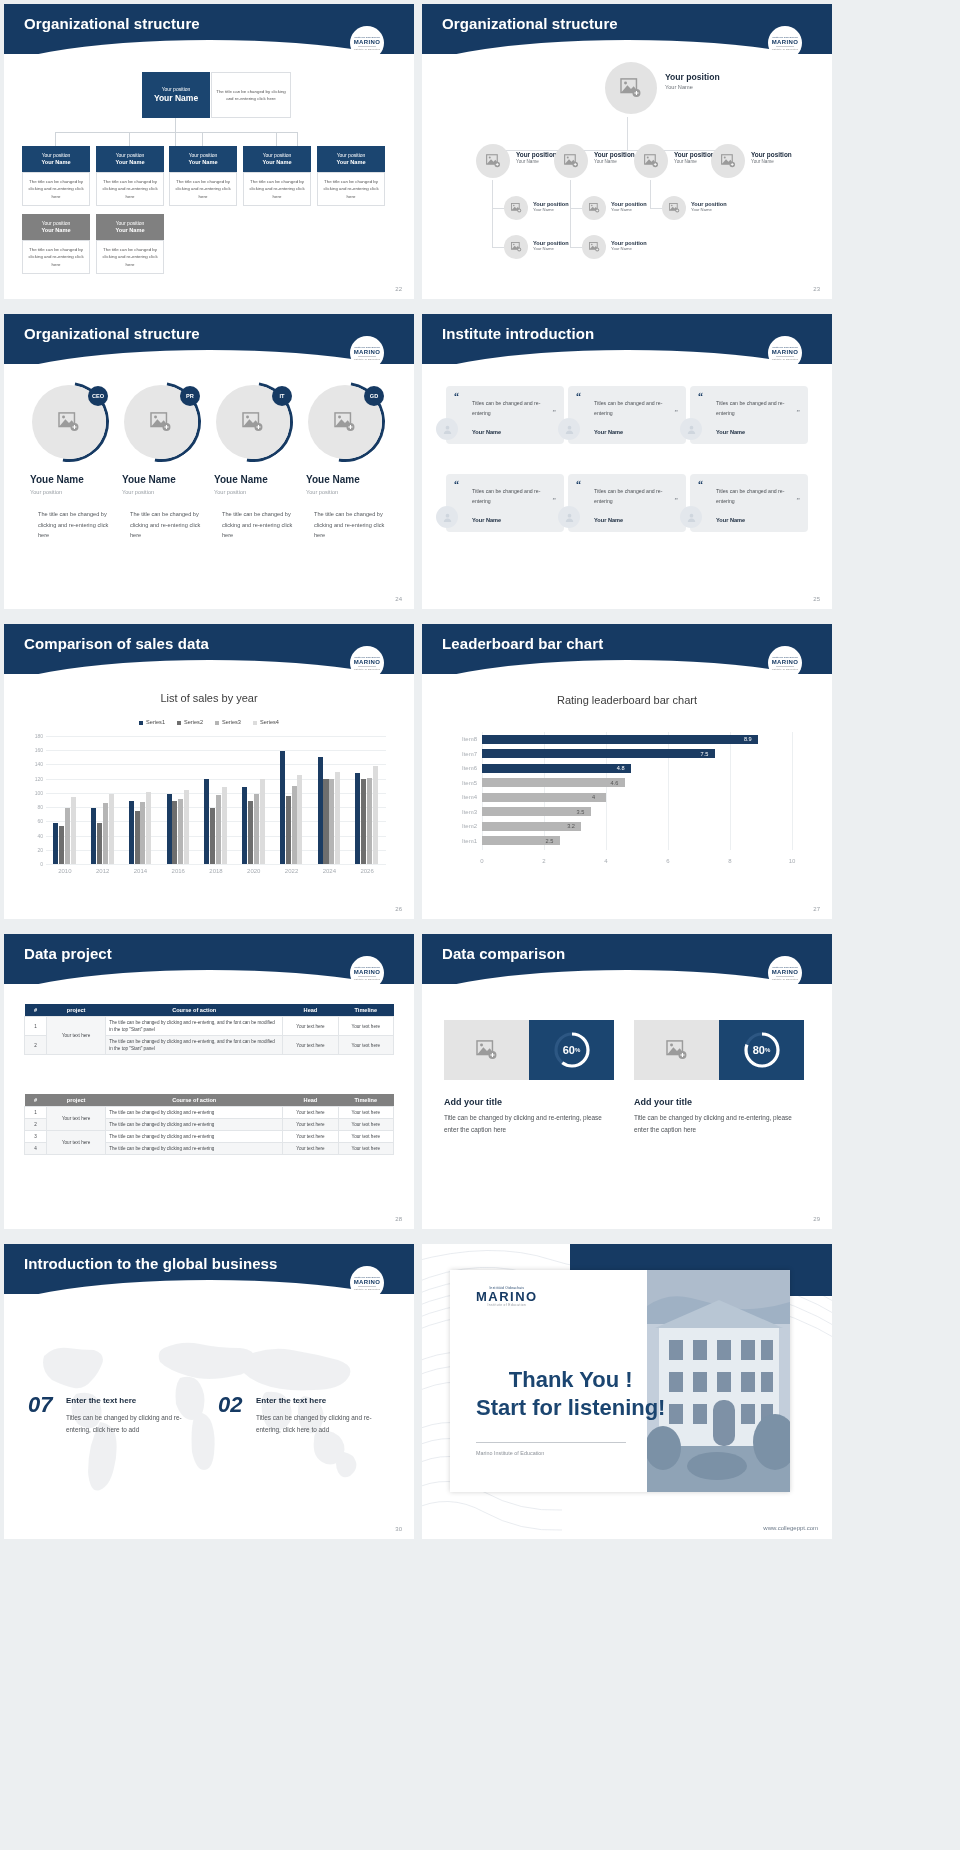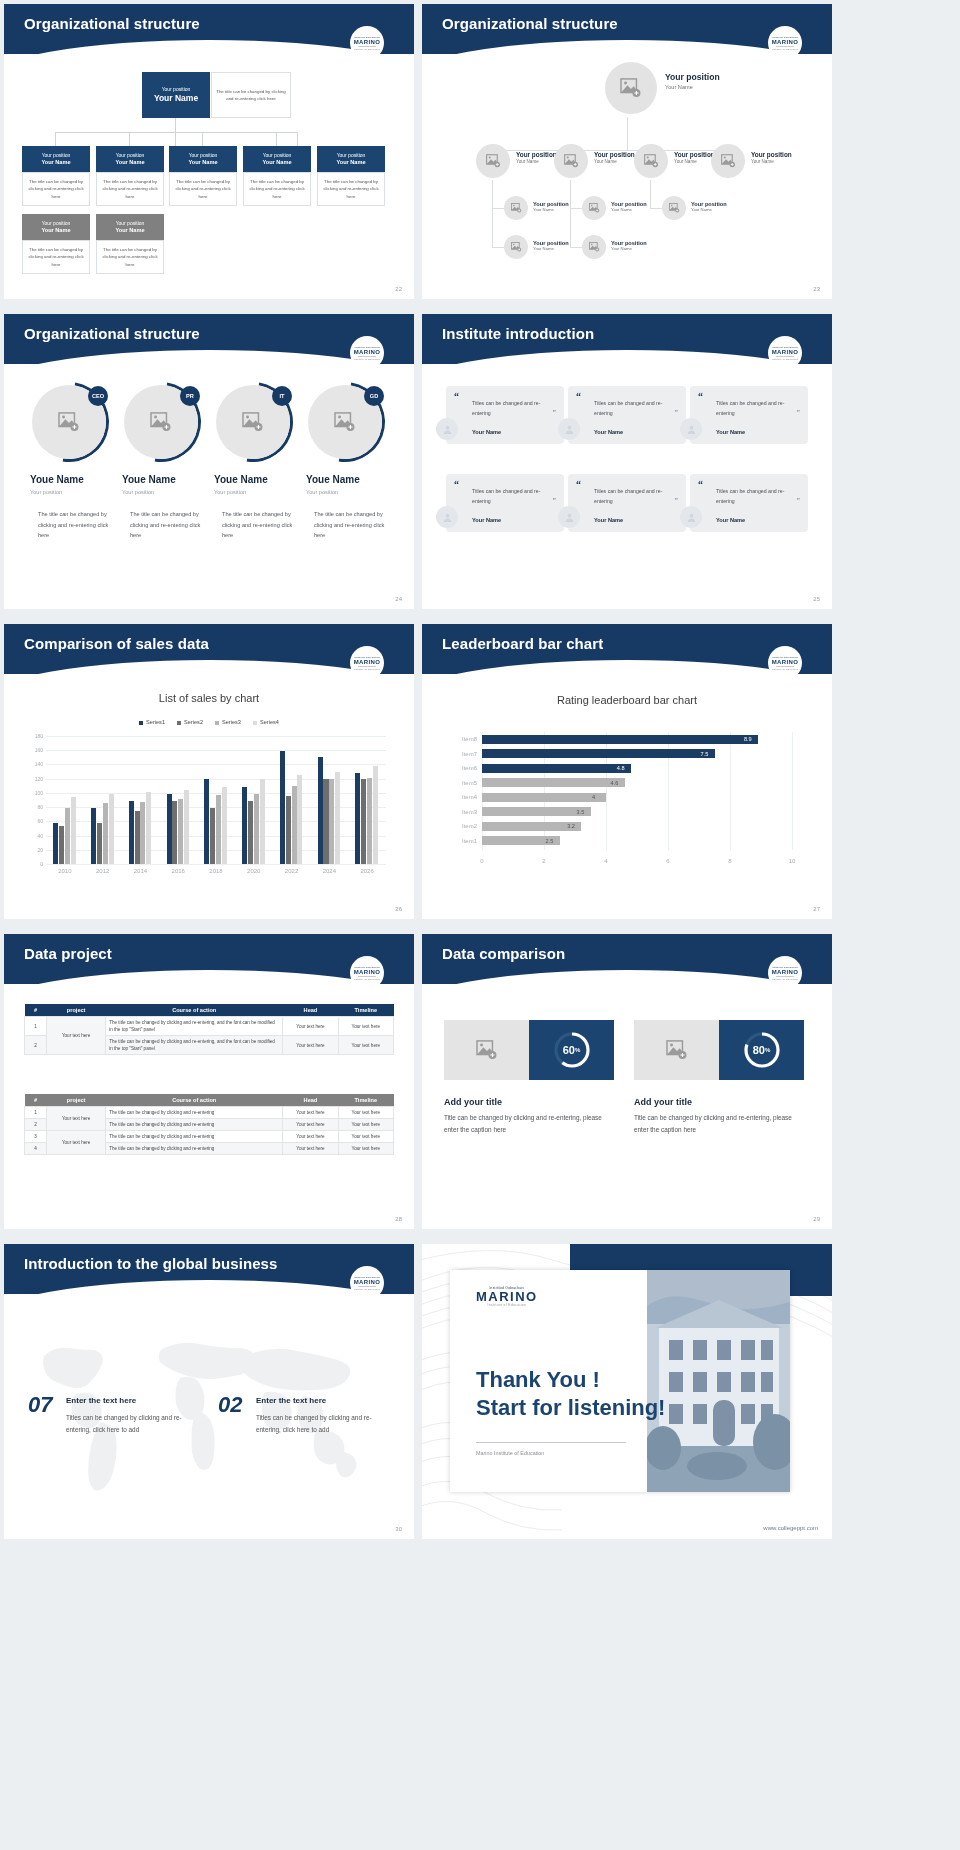--- a/index.html
+++ b/index.html
@@ -122,21 +122,21 @@
   .ty-topo { position:absolute; inset:0; }
   .ty-blue { position:absolute; right:0; top:0; width:64%; height:52px; background:#163a63; }
   .ty-card { position:absolute; left:28px; top:26px; width:340px; height:222px;
              background:#fff; box-shadow:0 0 5px rgba(0,0,0,.18); overflow:hidden; }
   .ty-photo { position:absolute; right:0; top:0; width:42%; height:100%; background:#cfd8e2; overflow:hidden; }
   .ty-logo { position:absolute; left:26px; top:16px; text-align:center; }
   .ty-logo .t1 { font-size:3.2px; color:#163a63; letter-spacing:.3px; }
   .ty-logo .t2 { font-size:13px; color:#163a63; font-weight:bold; letter-spacing:1.5px; line-height:1; }
   .ty-logo .t3 { font-size:3.2px; color:#8d9299; letter-spacing:.4px; }
   .ty-h1 { position:absolute; left:26px; top:96px; font-size:22px; font-weight:bold;
-           color:#1b4570; line-height:1.28; }
+           color:#1b4570; line-height:1.28;text-align:center; }
   .ty-rule { position:absolute; left:26px; top:172px; width:150px; height:1px; background:#c5c9ce; }
   .ty-sub { position:absolute; left:26px; top:180px; font-size:5.4px; color:#8d9299; }
   .ty-url { position:absolute; right:14px; bottom:8px; font-size:6px; color:#6d7a89; }
 </style>
 </head>
 <body>
 
 <div class="grid">
 
   <div class="slide">
@@ -561,21 +561,21 @@
         <div class="curve"></div>
       </div>
     <div class="slide-title">Comparison of sales data</div>
     <div class="logo">
       <div class="lg-top">Institiúid Oideachais</div>
       <div class="lg-main">MARINO</div>
       <div class="lg-rule"></div>
       <div class="lg-sub">Institute of Education</div>
     </div>
 
-    <div class="ctitle" style="top:68px;">List of sales by chart</div>
+    <div class="ctitle" style="top:68px;">List of sales by year</div>
     <div class="legend" id="s26-legend" style="top:95px;">
         <div><span class="sw" style="background: rgb(27, 60, 99);"></span><span>Series1</span></div>
         <div><span class="sw" style="background: rgb(110, 110, 110);"></span><span>Series2</span></div>
         <div><span class="sw" style="background: rgb(181, 181, 181);"></span><span>Series3</span></div>
         <div><span class="sw" style="background: rgb(220, 220, 220);"></span><span>Series4</span></div>
       </div>
     <div class="plot" id="s26-plot" style="left:42px; top:112px; width:340px; height:128px;">
         <div class="gl" style="top: 128px;"></div>
         <div class="ytick" style="top: 128px;">0</div>
         <div class="gl" style="top: 113.778px;"></div>

